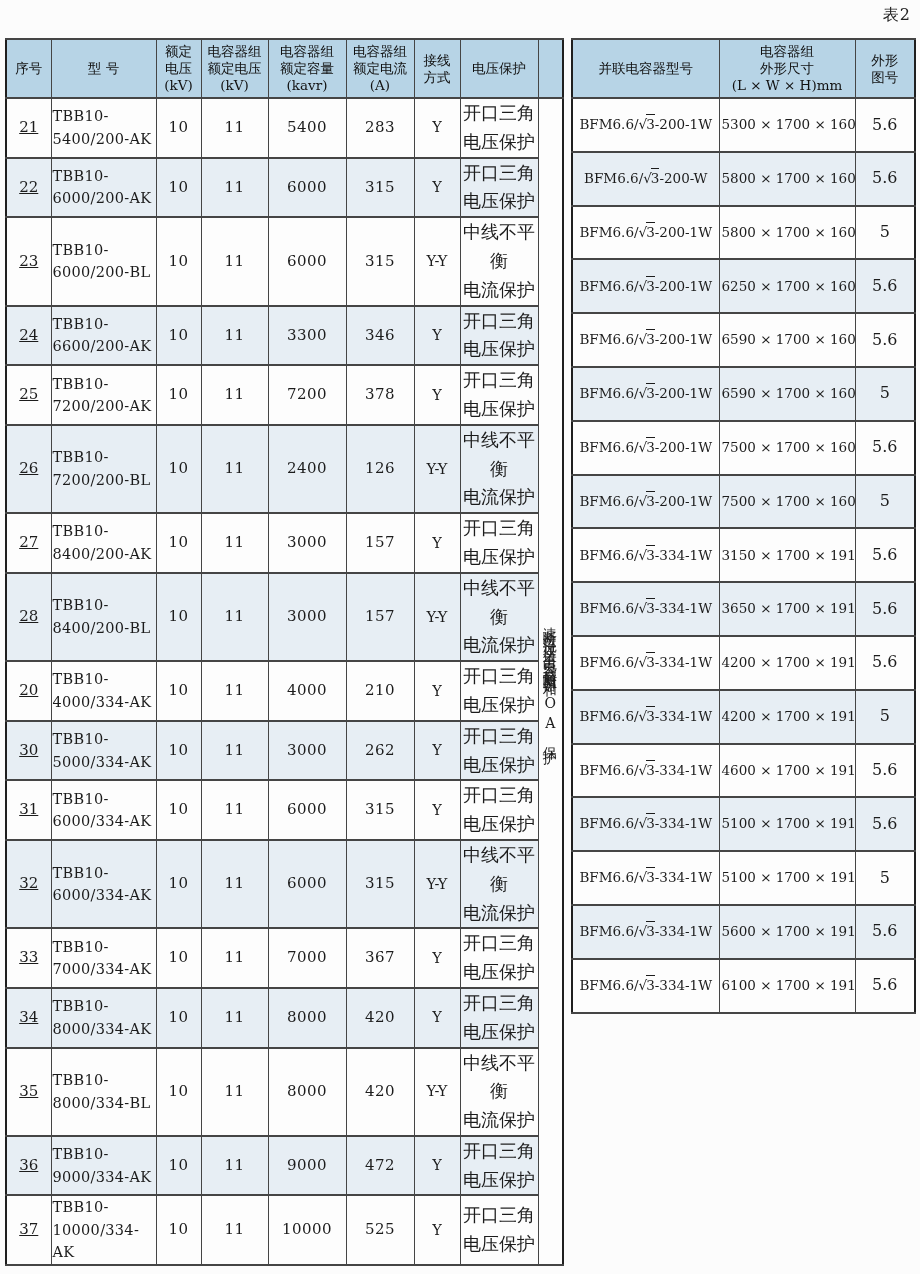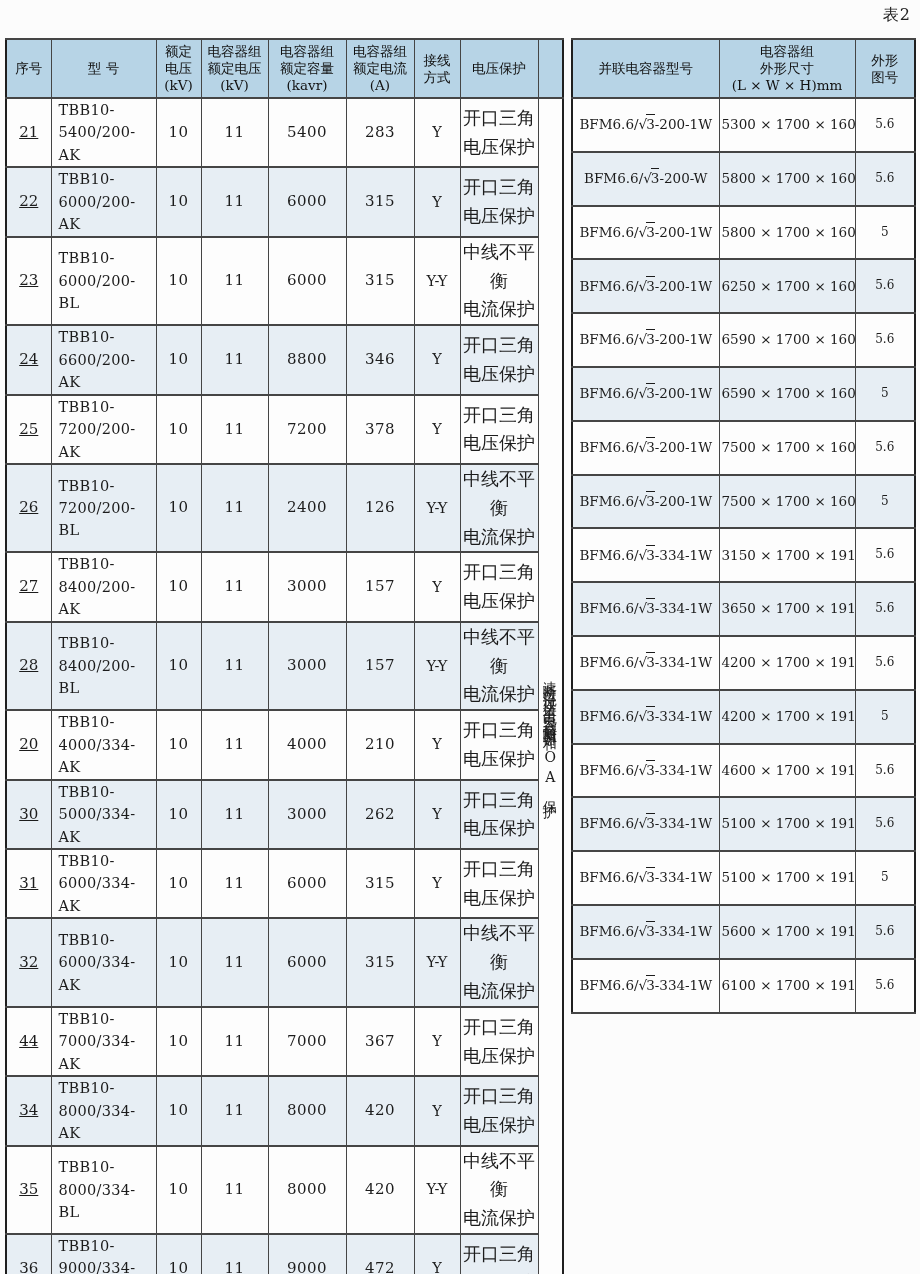--- a/index.html
+++ b/index.html
@@ -42,29 +42,29 @@
   thead th{
     background:#b7d4e6;
     font-weight:normal;
     font-size:13.5px;
     line-height:1.25;
     color:#111;
   }
   tbody tr:nth-child(even) td{background:#e7eef4;}
   td.serial{font-size:15px;text-decoration:underline;}
   td.model{
-    text-align:left;padding-left:7px;
+    text-align:left;padding-left:1px;
     font-size:14.5px;line-height:1.55;letter-spacing:0.3px;
   }
   td.num{font-size:15px;letter-spacing:0.5px;}
   td.wiring{font-size:14.5px;}
   td.protection{font-size:18px;line-height:1.6;}
   td.capmodel{font-size:13.5px;white-space:nowrap;margin-top:12px;}
   td.dims{font-size:13.5px;white-space:nowrap;}
-  td.fig{font-size:12px;}
+  td.fig{font-size:16px;}
   td.vnote{
     background:#fdfdfd !important;
     padding:0;
   }
   .vtext{
     writing-mode:vertical-rl;
     text-orientation:upright;
     font-size:14px;
     letter-spacing:4px;
     line-height:1;
@@ -155,21 +155,21 @@
             <td class="wiring">Y-Y</td>
             <td class="protection">中线不平衡
 电流保护</td>
           </tr>
           <tr>
             <td class="serial">24</td>
             <td class="model">TBB10-
 6600/200-AK</td>
             <td class="num">10</td>
             <td class="num">11</td>
-            <td class="num">8800</td>
+            <td class="num">3300</td>
             <td class="num">346</td>
             <td class="wiring">Y</td>
             <td class="protection">开口三角
 电压保护</td>
           </tr>
           <tr>
             <td class="serial">25</td>
             <td class="model">TBB10-
 7200/200-AK</td>
             <td class="num">10</td>
@@ -258,21 +258,21 @@
 6000/334-AK</td>
             <td class="num">10</td>
             <td class="num">11</td>
             <td class="num">6000</td>
             <td class="num">315</td>
             <td class="wiring">Y-Y</td>
             <td class="protection">中线不平衡
 电流保护</td>
           </tr>
           <tr>
-            <td class="serial">44</td>
+            <td class="serial">33</td>
             <td class="model">TBB10-
 7000/334-AK</td>
             <td class="num">10</td>
             <td class="num">11</td>
             <td class="num">7000</td>
             <td class="num">367</td>
             <td class="wiring">Y</td>
             <td class="protection">开口三角
 电压保护</td>
           </tr>

